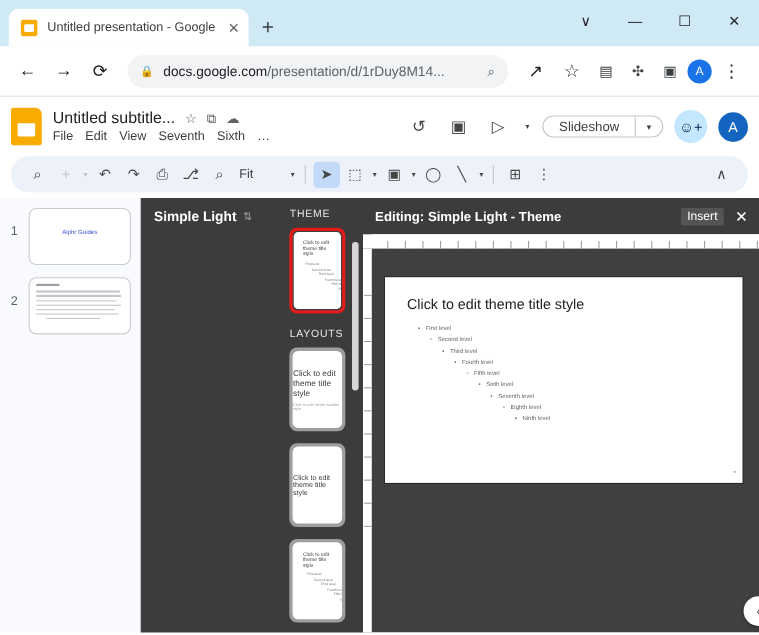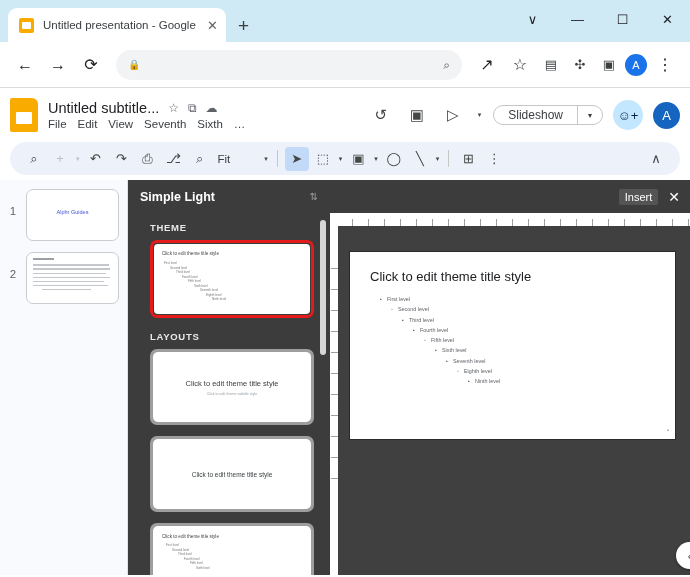--- a/index.html
+++ b/index.html
@@ -160,33 +160,33 @@
     position: absolute; left: 0; right: 0; top: 19px; text-align: center;
     font-size: 5.5px; color: #3f51d6;
   }
   .thumb2 { padding: 5px 6px; }
   .thumb2-h { height: 2.4px; width: 26%; background: #9aa0a6; margin-bottom: 4px; }
   .thumb2-l { height: 1.5px; background: #c3c7cc; margin-bottom: 2.6px; }
 
   
   .themepanel {
     width: 202px; background: #3c3c3c; flex: none;
-    display: flex; flex-direction: column; position: relative;
+    display: flex; flex-direction: row; position: relative;
   }
   .theme-head {
     height: 33px; display: flex; align-items: center;
     padding: 0 12px; gap: 6px; flex: none;
   }
   .theme-name { font-size: 12.5px; color: #fff; font-weight: bold; }
   .theme-swap { margin-left: auto; font-size: 10px; color: #9e9e9e; cursor: pointer; }
   .theme-scroll {
     flex: 1; overflow: hidden; padding: 9px 16px 0 22px; position: relative;
   }
   .sect-label {
-    font-size: 9.5px; color: #e8e8e8; font-weight: bold;
+    font-size: 9.5px; color: #e8e8e8; font-weight: normal;
     letter-spacing: 0.7px; margin-bottom: 7px;
   }
   .theme-card {
     border: 3.5px solid #e31b1b; border-radius: 7px;
     padding: 1px; margin-bottom: 13px;
   }
   .mini {
     background: #fff; border-radius: 4px; height: 70px;
     padding: 7px 8px; position: relative; overflow: hidden; cursor: pointer;
   }
@@ -274,20 +274,21 @@
     <div class="wc">✕</div>
   </div>
 </div>
 
 <div class="urlbar">
   <div class="navbtn">←</div>
   <div class="navbtn">→</div>
   <div class="navbtn">⟳</div>
   <div class="omnibox">
     <span class="lock">🔒</span>
+    <span class="url"><span>docs.google.com</span><span class="dim">/presentation/d/1rDuy8M14...</span></span>
     <span class="omni-icon" style="margin-left:auto">⌕</span>
   </div>
   <div class="navbtn">↗</div>
   <div class="navbtn">☆</div>
   <div class="ext-icon">▤</div>
   <div class="ext-icon">✣</div>
   <div class="ext-icon">▣</div>
   <div class="avatar-sm">A</div>
   <div class="navbtn">⋮</div>
 </div>
@@ -423,20 +424,21 @@
           <div class="mini-b" style="margin-left:28px">Fifth level</div>
           <div class="mini-b" style="margin-left:34px">Sixth level</div>
         </div>
       </div>
     </div>
     <div class="theme-sb"></div>
   </div>
 
   <div class="canvasarea">
     <div class="editbar">
+      <span class="edit-title">Editing: Simple Light - Theme</span>
       <span class="rename-btn">Insert</span>
       <span class="edit-close">✕</span>
     </div>
 
     <div class="ruler-h" id="rulerH">
         <i style="left: 14px;"></i>
         <i style="left: 30px;"></i>
         <i style="left: 46px;"></i>
         <i style="left: 62px;"></i>
         <i style="left: 78px;"></i>

